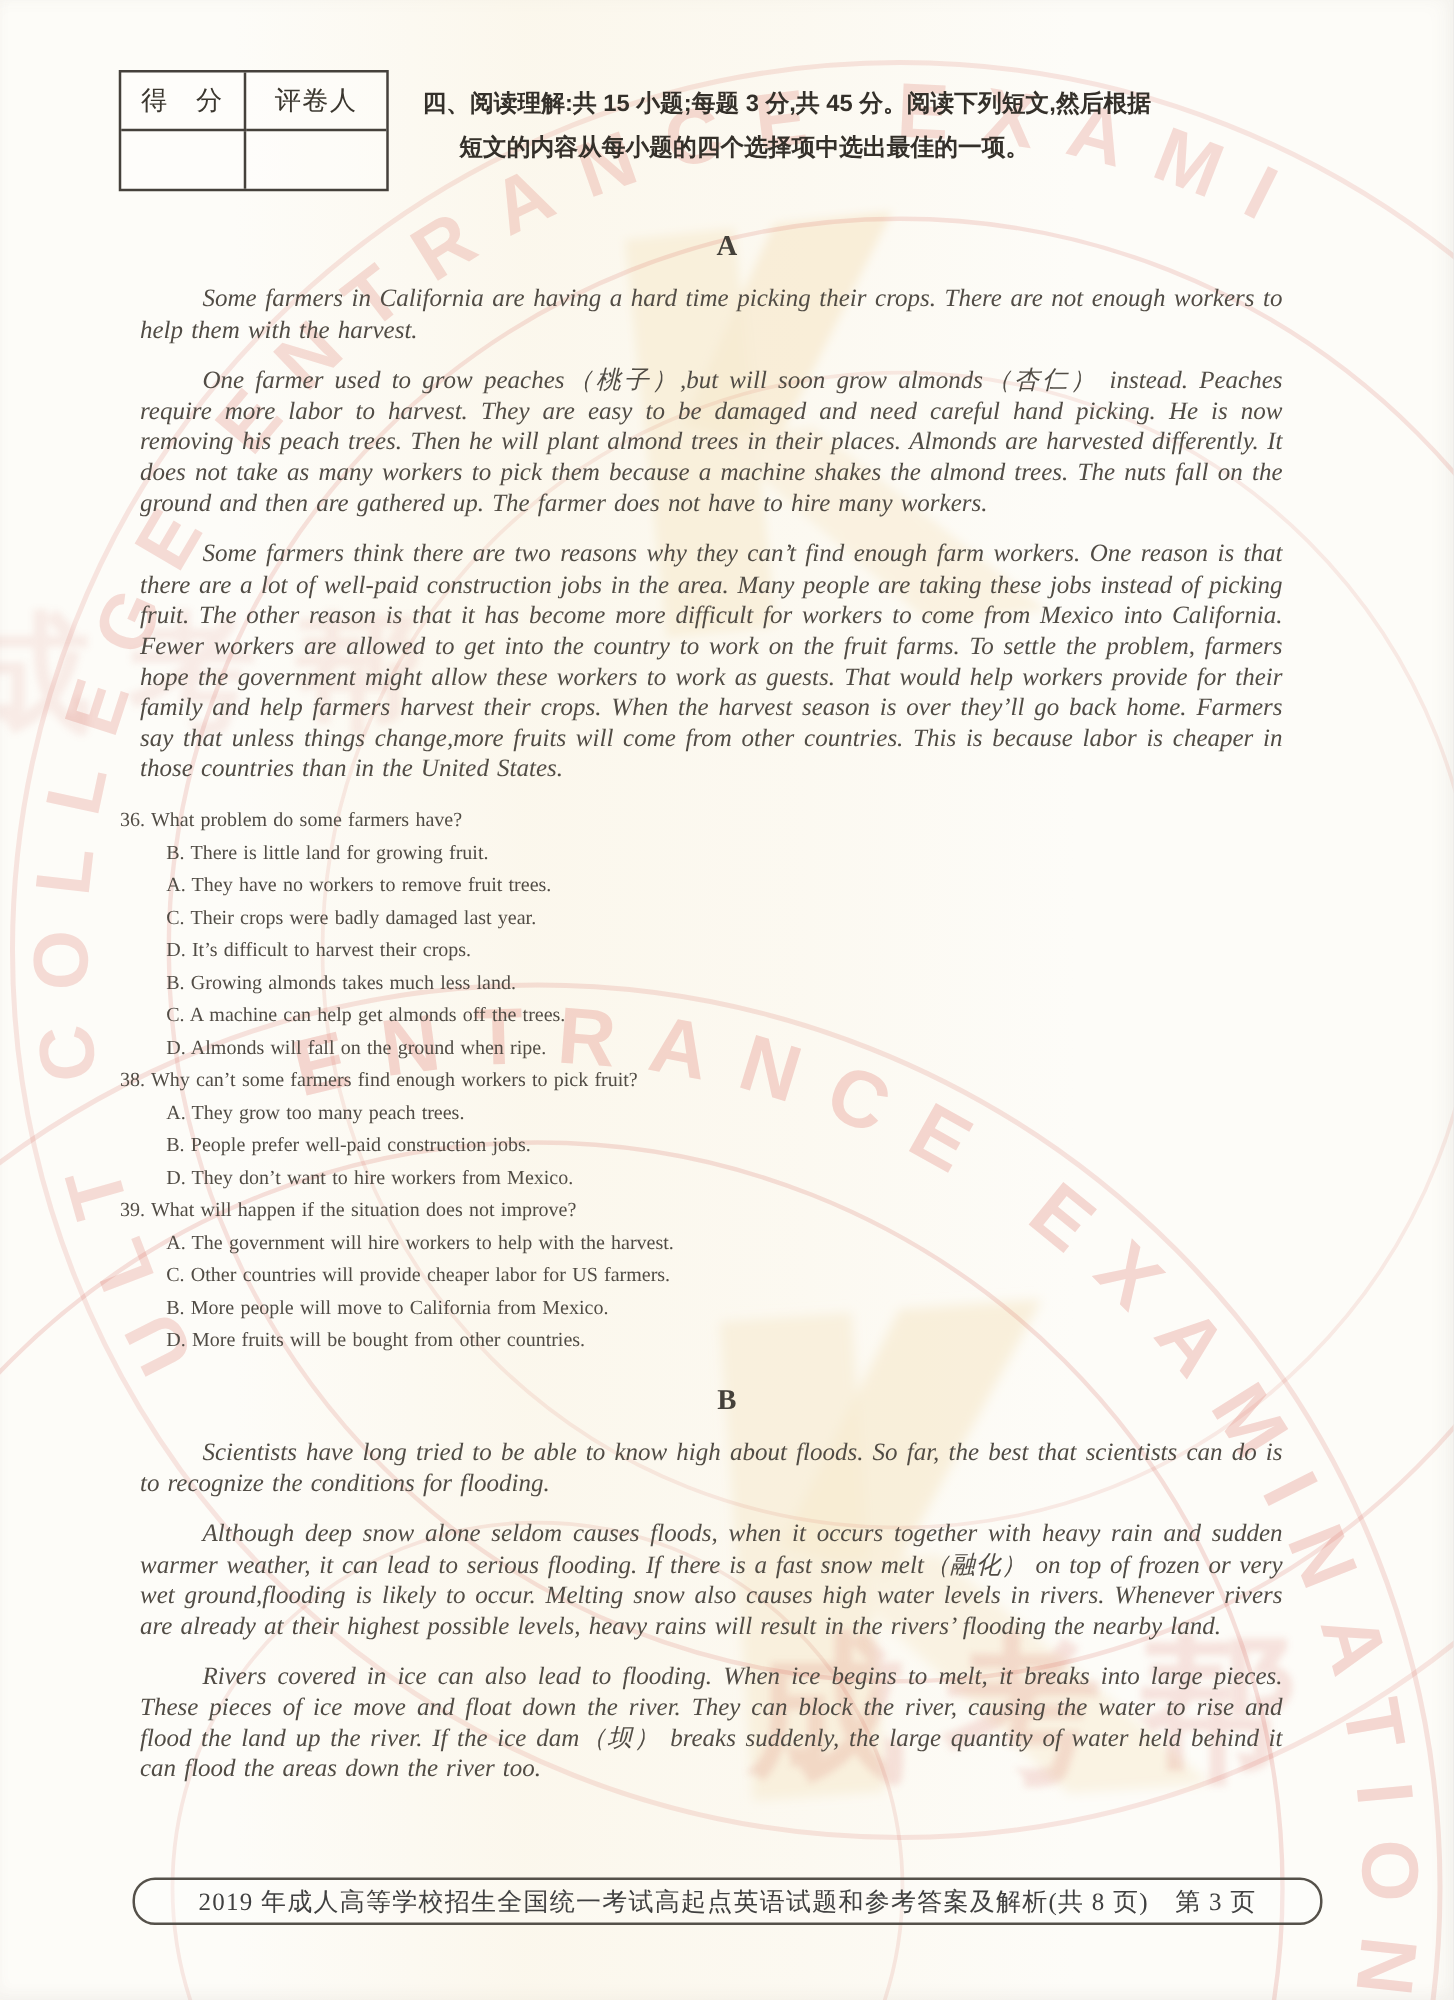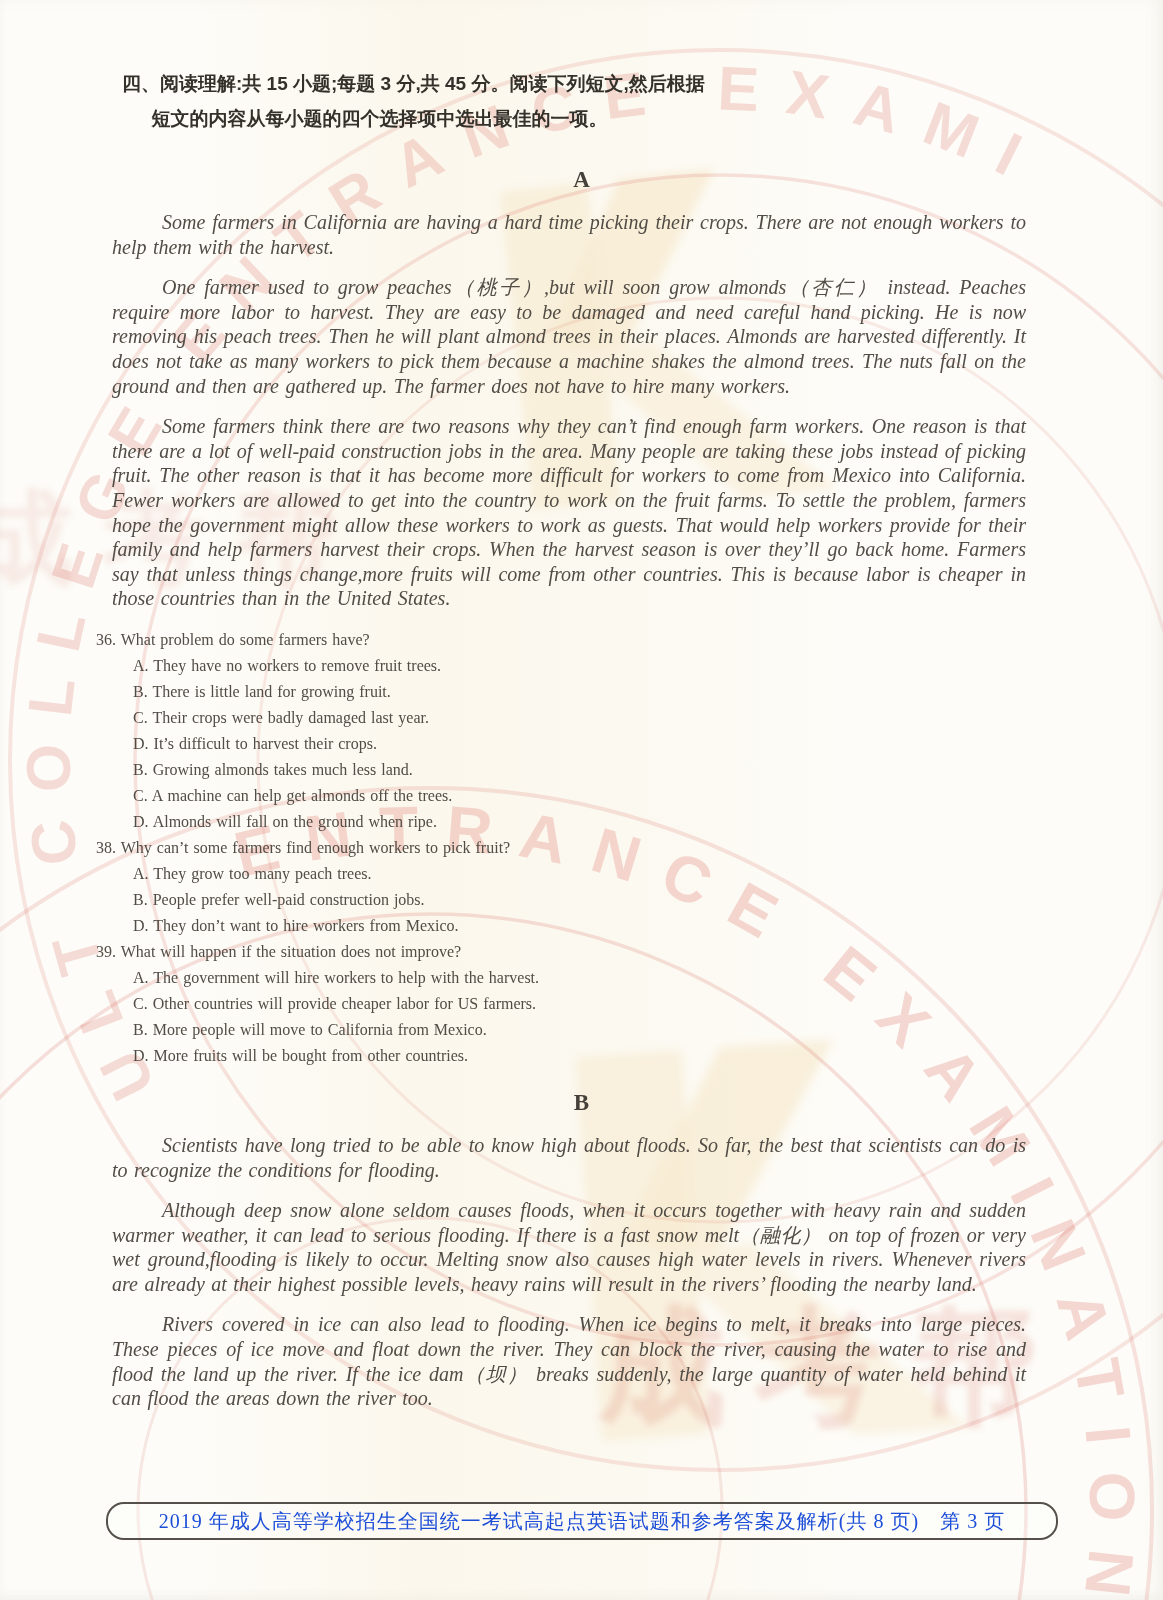--- a/index.html
+++ b/index.html
@@ -69,21 +69,21 @@
 
   .questions { margin:3px 121px 0 96px; font-size:16px; line-height:26px;
     word-spacing:1px; }
   .q-line { }
   .q-opt { padding-left:37px; }
 
   .footer-box {
     position:absolute; left:106px; top:1502px; width:952px; height:38px;
     border:2px solid #55514a; border-radius:18px; box-sizing:border-box;
     display:flex; align-items:center; justify-content:center;
-    font-size:20px; color:#1d4ed8; letter-spacing:1px;
+    font-size:20px; color:#404040; letter-spacing:1px;
     background:rgba(255,255,255,0.25); z-index:1;
   }
 </style>
 </head>
 <body>
 
 <div class="page">
 
   <div class="scan-tint"></div>
 
@@ -125,40 +125,46 @@
       </text>
     </g>
   </svg>
 
   <div class="cn-wm one">成考帮</div>
   <div class="cn-wm two">成考帮</div>
 
   <div class="content">
 
     <div class="top-row">
+      <div class="score-table">
+        <div class="st-cell c1 r1">得　分</div>
+        <div class="st-cell r1">评卷人</div>
+        <div class="st-cell c1"></div>
+        <div class="st-cell"></div>
+      </div>
       <div class="instruction">
         <div class="line1">四、阅读理解:共 15 小题;每题 3 分,共 45 分。阅读下列短文,然后根据</div>
         <div class="line2">短文的内容从每小题的四个选择项中选出最佳的一项。</div>
       </div>
     </div>
 
     <div class="sec-heading heading-a">A</div>
 
     <div class="passage">
       <p>Some farmers in California are having a hard time picking their crops.  There are not enough workers to help them with the harvest.</p>
       <p>One farmer used to grow peaches（桃子）,but will soon grow almonds（杏仁） instead.  Peaches require more labor to harvest. They are easy to be damaged and need careful hand picking. He is now removing his peach trees. Then he will plant almond trees in their places.  Almonds are harvested differently. It does not take as many workers to pick them because a machine shakes the almond trees. The nuts fall on the ground and then are gathered up. The farmer does not have to hire many workers.</p>
       <p>Some farmers think there are two reasons why they can’t find enough farm workers. One reason is that there are a lot of well-paid construction jobs in the area. Many people are taking these jobs instead of picking fruit. The other reason is that it has become more difficult for workers to come from Mexico into California. Fewer workers are allowed to get into the country to work on the fruit farms. To settle the problem, farmers hope the government might allow these workers to work as guests. That would help workers provide for their family and help farmers harvest their crops. When the harvest season is over they’ll go back home.  Farmers say that unless things change,more fruits will come from other countries. This is because labor is cheaper in those countries than in the United States.</p>
     </div>
 
     <div class="questions">
 
       <div class="q-block">
         <div class="q-line">36. What problem do some farmers have?</div>
+        <div class="q-opt">B. There is little land for growing fruit.</div>
         <div class="q-opt">A. They have no workers to remove fruit trees.</div>
-        <div class="q-opt">B. There is little land for growing fruit.</div>
         <div class="q-opt">C. Their crops were badly damaged last year.</div>
         <div class="q-opt">D. It’s difficult to harvest their crops.</div>
       </div>
 
       <div class="q-block">
         <div class="q-opt">B. Growing almonds takes much less land.</div>
         <div class="q-opt">C. A machine can help get almonds off the trees.</div>
         <div class="q-opt">D. Almonds will fall on the ground when ripe.</div>
       </div>
 

